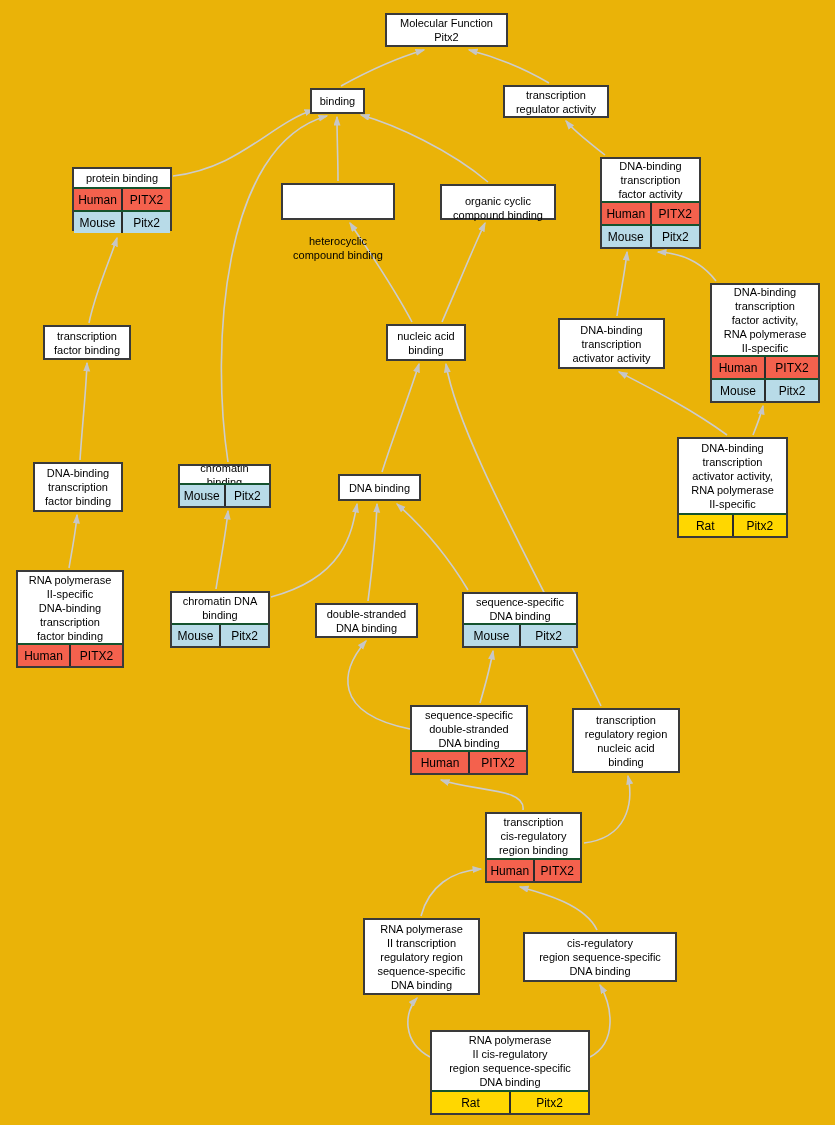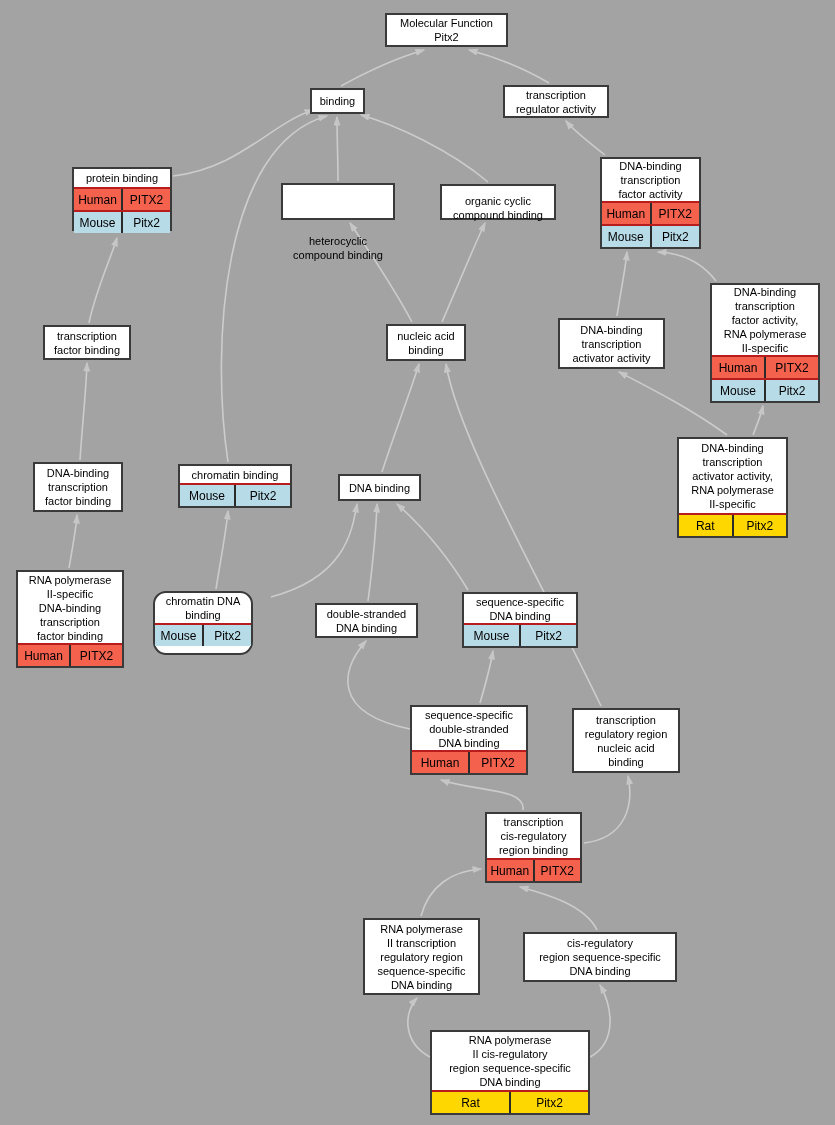--- a/index.html
+++ b/index.html
@@ -1,32 +1,32 @@
 <!DOCTYPE html>
 <html><head>
 <meta charset="utf-8">
 <style>
   html,body { margin:0; padding:0; background:#ffffff; }
   #canvas {
-    position:relative; width:835px; height:1125px; background:#a3a3a3;
+    position:relative; width:835px; height:1125px; background:#eab308;
     font-family:"Liberation Sans","DejaVu Sans",sans-serif; overflow:hidden;
   }
   #edges { position:absolute; left:0; top:0; width:835px; height:1125px; }
   .edge { fill:none; stroke:#cccccc; stroke-width:1.6px; }
   .node {
     position:absolute; box-sizing:border-box; background:#ffffff;
     border:2px solid #3a3a3a; font-size:11px; color:#000000; z-index:2;
   }
   .hdr {
     display:flex; align-items:center; justify-content:center; text-align:center;
     white-space:pre-line; line-height:14px; overflow:hidden; padding:0 2px;
     box-sizing:border-box;
   }
   .row {
-    display:flex; height:23px; box-sizing:border-box; border-top:2px solid #b91c1c;
+    display:flex; height:23px; box-sizing:border-box; border-top:2px solid #14532d;
   }
   .cell {
     flex:1; display:flex; align-items:center; justify-content:center;
     font-size:12px; line-height:12px; overflow:hidden;
   }
   .cell.sp { border-right:2px solid #2b2b2b; }
 </style>
 </head>
 <body>
 
@@ -132,21 +132,21 @@
       </div>
       <div class="row" style="background: rgb(184, 219, 232);">
         <div class="cell sp">Mouse</div>
         <div class="cell">Pitx2</div>
       </div>
     </div>
     <div class="node" style="left: 43px; top: 325px; width: 88px; height: 35px;">
       <div class="hdr" style="height: 31px;">transcription
 factor binding</div>
     </div>
-    <div class="node" style="left: 178px; top: 464px; width: 114px; height: 44px;">
+    <div class="node" style="left: 178px; top: 464px; width: 93px; height: 44px;">
       <div class="hdr" style="height: 17px;">chromatin binding</div>
       <div class="row" style="background: rgb(184, 219, 232);">
         <div class="cell sp">Mouse</div>
         <div class="cell">Pitx2</div>
       </div>
     </div>
     <div class="node" style="left: 338px; top: 474px; width: 83px; height: 27px;">
       <div class="hdr" style="height: 23px;">DNA binding</div>
     </div>
     <div class="node" style="left: 33px; top: 462px; width: 90px; height: 50px;">
@@ -169,21 +169,21 @@
       <div class="hdr" style="height: 71px;">RNA polymerase
 II-specific
 DNA-binding
 transcription
 factor binding</div>
       <div class="row" style="background: rgb(244, 97, 77);">
         <div class="cell sp">Human</div>
         <div class="cell">PITX2</div>
       </div>
     </div>
-    <div class="node" style="left: 153px; top: 591px; width: 100px; height: 64px; border-radius: 13px;">
+    <div class="node" style="left: 170px; top: 591px; width: 100px; height: 57px;">
       <div class="hdr" style="height: 30px;">chromatin DNA
 binding</div>
       <div class="row" style="background: rgb(184, 219, 232);">
         <div class="cell sp">Mouse</div>
         <div class="cell">Pitx2</div>
       </div>
     </div>
     <div class="node" style="left: 315px; top: 603px; width: 103px; height: 35px;">
       <div class="hdr" style="height: 31px;">double-stranded
 DNA binding</div>

